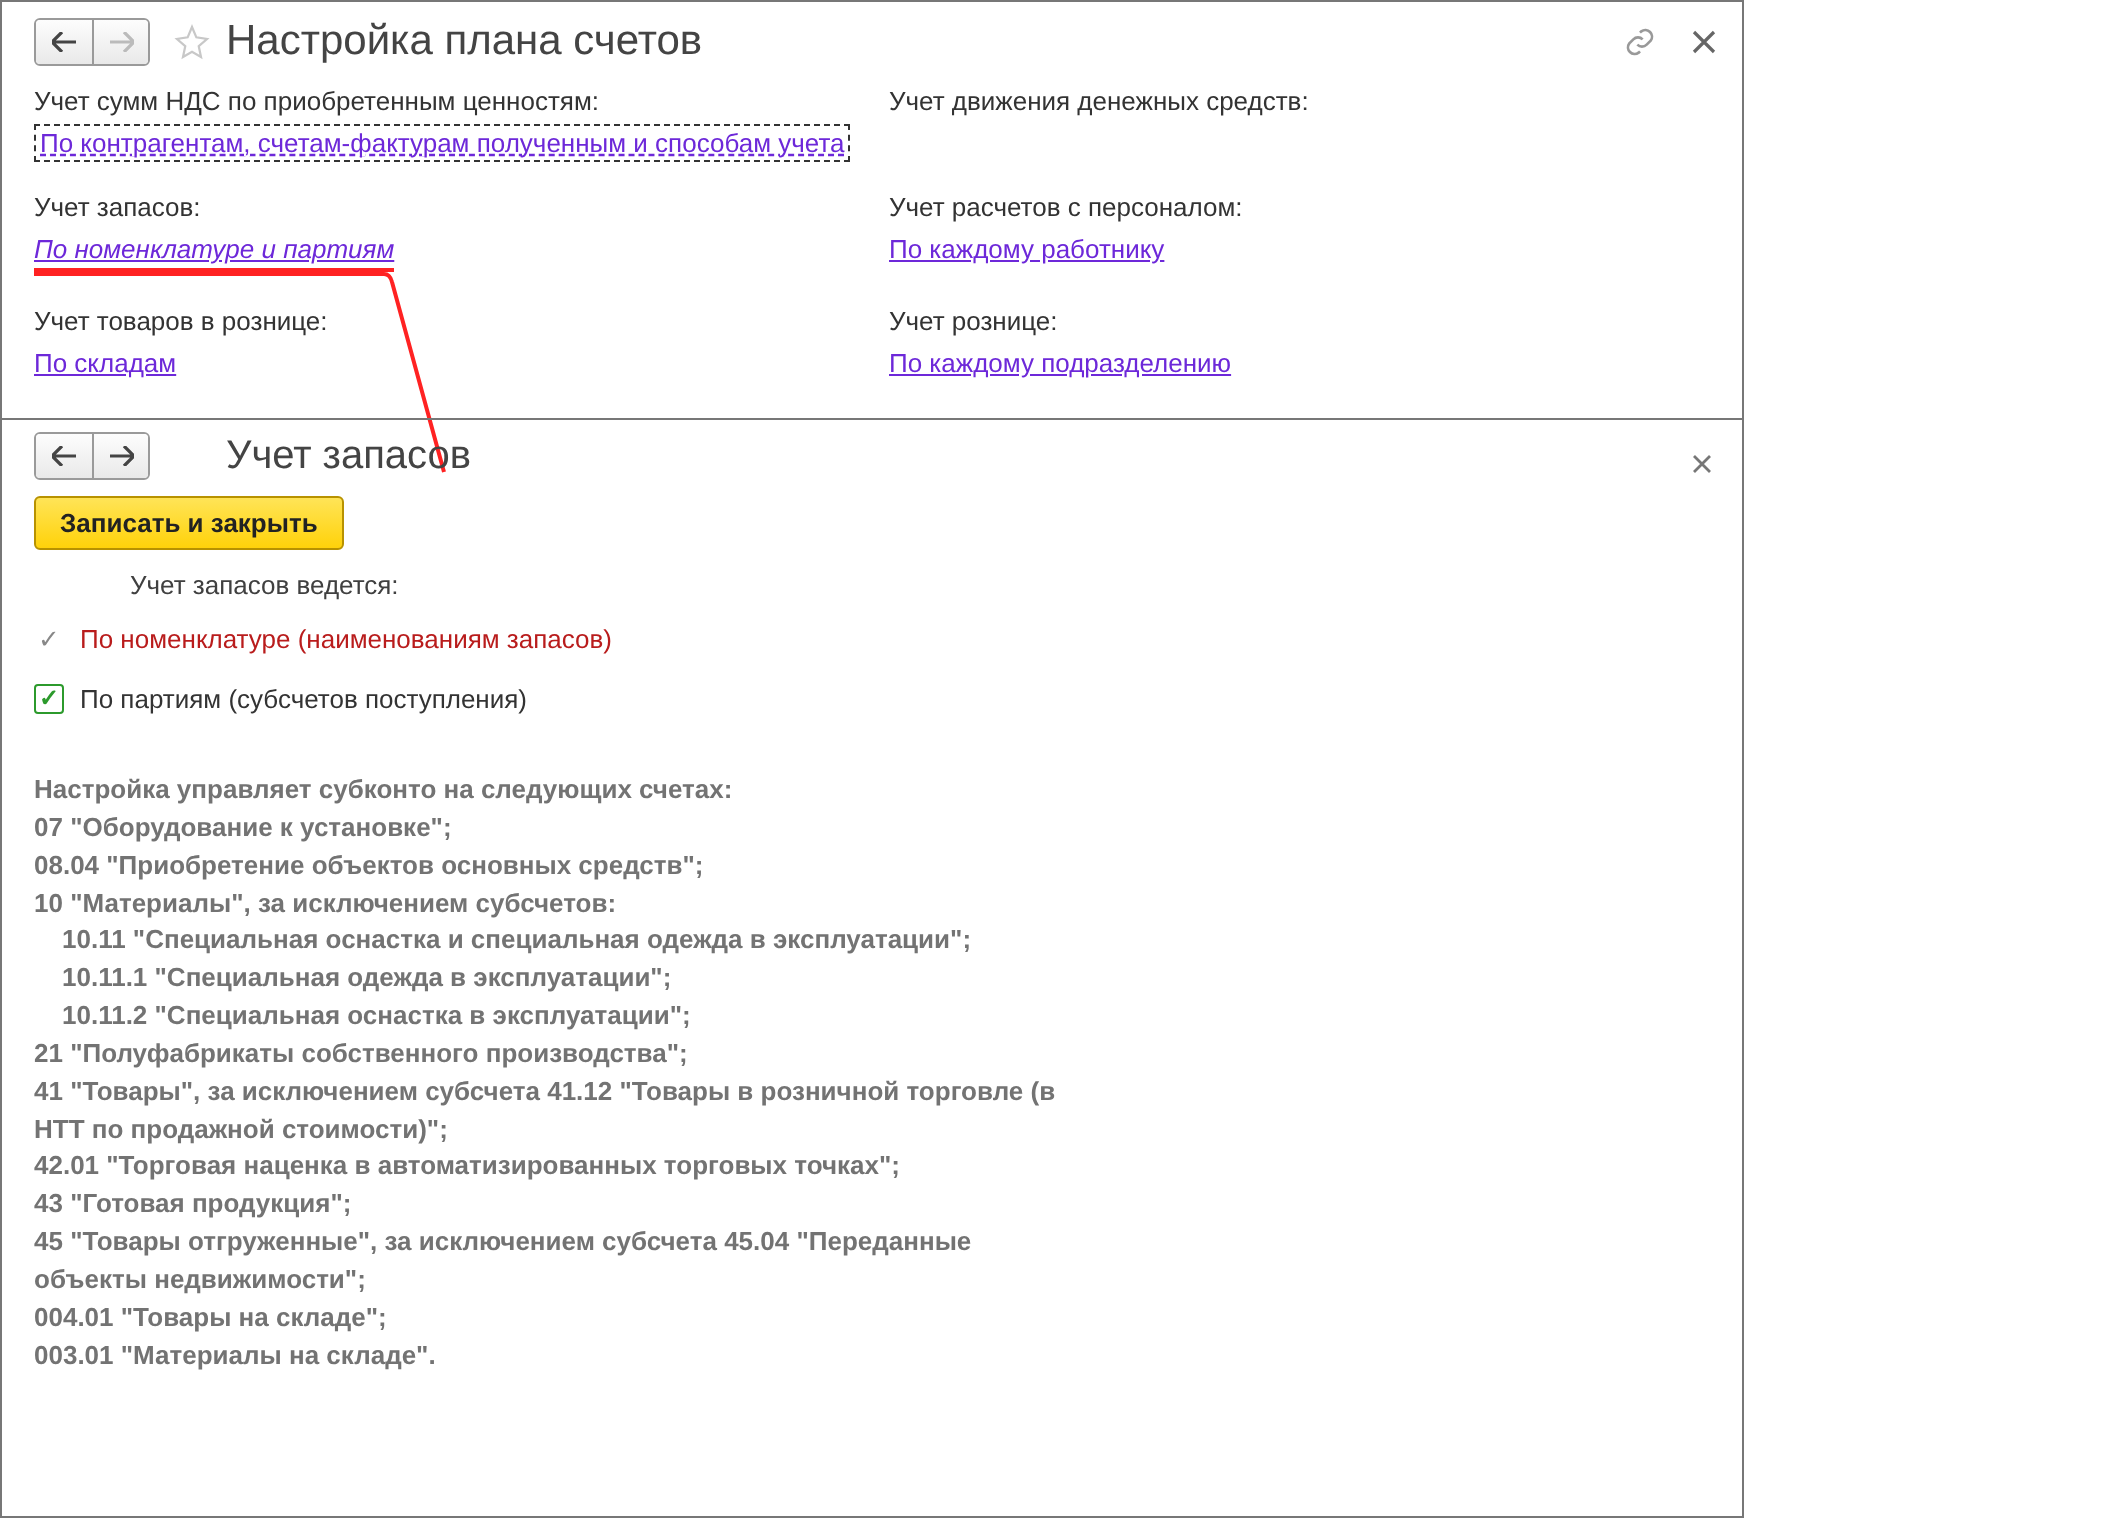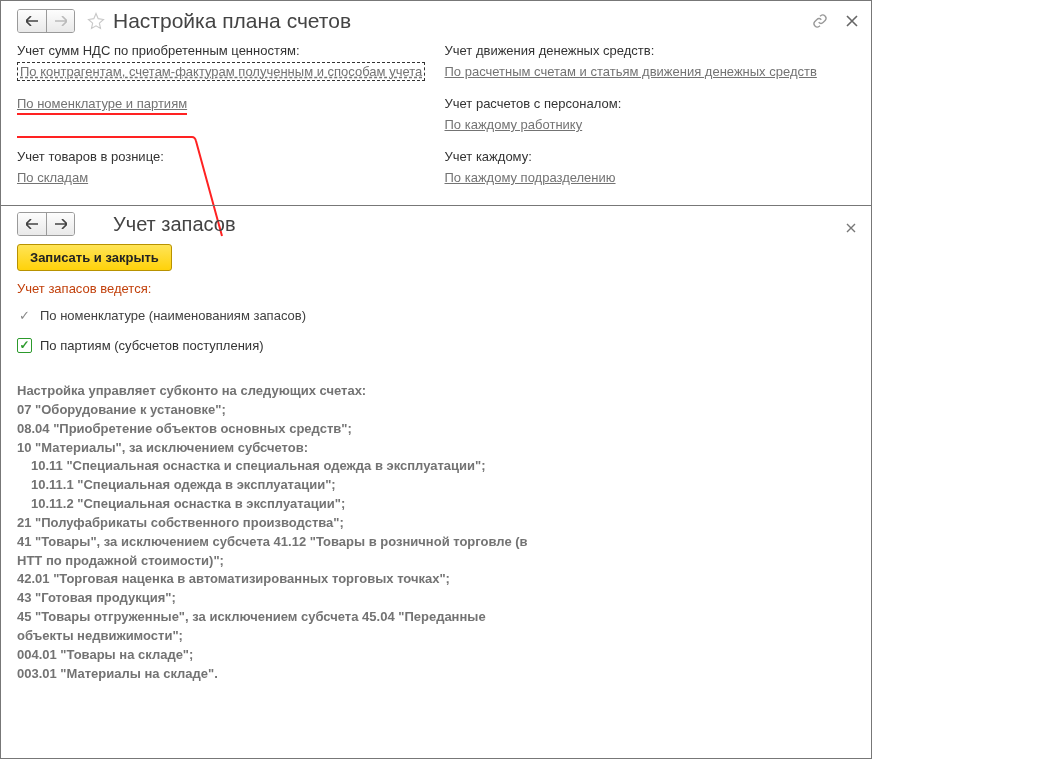--- a/index.html
+++ b/index.html
@@ -8,37 +8,37 @@
   .topbar { display: flex; align-items: center; padding: 8px 10px 4px 16px; }
   .nav-btns { display: flex; border:1px solid #9a9a9a; border-radius:3px; overflow:hidden; }
   .nav-btn { width: 28px; height: 22px; display:flex; align-items:center; justify-content:center; background: linear-gradient(#fdfdfd,#e9e9e9); cursor:pointer; }
   .nav-btn + .nav-btn { border-left:1px solid #9a9a9a;}
   .star-icon { width:22px; height:22px; margin: 0 6px 0 10px; display:flex; align-items:center; justify-content:center; color:#bdbdbd; }
   .page-title { font-size: 21px; color:#444; font-weight:normal; }
   .top-actions { margin-left:auto; display:flex; align-items:center; gap:14px; color:#888;}
   .icon-btn { cursor:pointer; display:flex; align-items:center; justify-content:center; width:18px; height:18px;}
   .settings-grid { display:grid; grid-template-columns: 1fr 1fr; column-gap: 40px; row-gap: 22px; padding: 6px 16px 20px 16px; position:relative;gap:17px;}
   .setting-block .label { color:#333; margin-bottom:6px; }
-  .setting-block a { color:#737373; text-decoration:underline; cursor:pointer; }
+  .setting-block a { color:#6d28d9; text-decoration:underline; cursor:pointer; }
   .dashed-box a { border:1px dashed #333; padding:1px 2px; text-decoration:underline dashed;}
-  .red-underline { border-bottom: 2px solid #f22; padding-bottom: 2px; display:inline-block;}
+  .red-underline { border-bottom: 2px solid #f22; padding-bottom: 2px; display:inline-block;font-style:italic;}
   .red-curve { position:absolute; left:16px; top:99px; pointer-events:none;}
   .sub-window { border-top: 1px solid #777; flex:1; display:flex; flex-direction:column; position:relative;}
   .sub-topbar { display:flex; align-items:flex-end; padding: 6px 12px 2px 16px;}
   .sub-title { font-size: 20px; color:#444; margin-left: 38px; }
   .sub-close { margin-left:auto; color:#777; cursor:pointer; font-size:15px; width:16px; height:16px; display:flex; align-items:center; justify-content:center;}
   .action-bar { padding: 6px 16px 10px 16px;}
   .save-btn { background: linear-gradient(#ffe457,#ffd20a); border:1px solid #b89200; border-radius:3px; padding: 5px 12px; font-weight:bold; font-size:13px; cursor:pointer; color:#222;}
   .form-area { padding: 0 16px 10px 16px; }
-  .form-label { margin-bottom: 8px; color:#c2410c;}
+  .form-label { margin-bottom: 8px; color:#404040;margin-left:48px;}
   .check-row { display:flex; align-items:center; margin-bottom: 8px; min-height:22px;}
   .check-row .box { width:15px; height:15px; border:1px solid #888; border-radius:2px; margin-right: 8px; display:flex; align-items:center; justify-content:center; background:#fff;}
   .check-row .box .tick { color:#2c9a2c; font-size:12px; font-weight:bold; }
   .check-row .txt { color:#333; }
-  .check-row .txt.disabled { color:#404040; }
+  .check-row .txt.disabled { color:#b91c1c; }
   .select-field { display:flex; align-items:center; margin-left:8px; }
   .select-input { width: 360px; height: 24px; border:1px solid #ccc; border-right:none; border-radius: 3px 0 0 3px; background:#fff;}
   .select-drop { width: 22px; height: 24px; border:1px solid #ccc; border-radius: 0 3px 3px 0; display:flex; align-items:center; justify-content:center; background:#fafafa; cursor:pointer; color:#888; font-size:10px;}
   .desc { padding: 8px 16px; color: #737373; line-height: 1.45; max-width: 560px; font-weight: bold;}
   .desc .indent { padding-left: 14px; display:block;}
   svg { display:block; }
 </style>
 </head>
 <body>
 
@@ -77,35 +77,35 @@
     </div>
   </div>
 
   <div class="settings-grid">
     <div class="setting-block dashed-box">
       <div class="label">Учет сумм НДС по приобретенным ценностям:</div>
       <a>По контрагентам, счетам-фактурам полученным и способам учета</a>
     </div>
     <div class="setting-block">
       <div class="label">Учет движения денежных средств:</div>
-      <a>По расчетным счетам и статьям движения денежных средств</a>
     </div>
     <div class="setting-block">
+      <div class="label">Учет запасов:</div>
       <span class="red-underline"><a>По номенклатуре и партиям</a></span>
     </div>
     <div class="setting-block">
       <div class="label">Учет расчетов с персоналом:</div>
       <a>По каждому работнику</a>
     </div>
     <div class="setting-block">
       <div class="label">Учет товаров в рознице:</div>
       <a>По складам</a>
     </div>
     <div class="setting-block">
-      <div class="label">Учет каждому:</div>
+      <div class="label">Учет рознице:</div>
       <a>По каждому подразделению</a>
     </div>
 
     <svg class="red-curve" width="210" height="110" viewBox="0 0 210 110">
       <path d="M0 1 H175 Q178 1 179 5 L205 100" stroke="#f22" stroke-width="2" fill="none"></path>
     </svg>
   </div>
 
   <div class="sub-window">
     <div class="sub-topbar">

